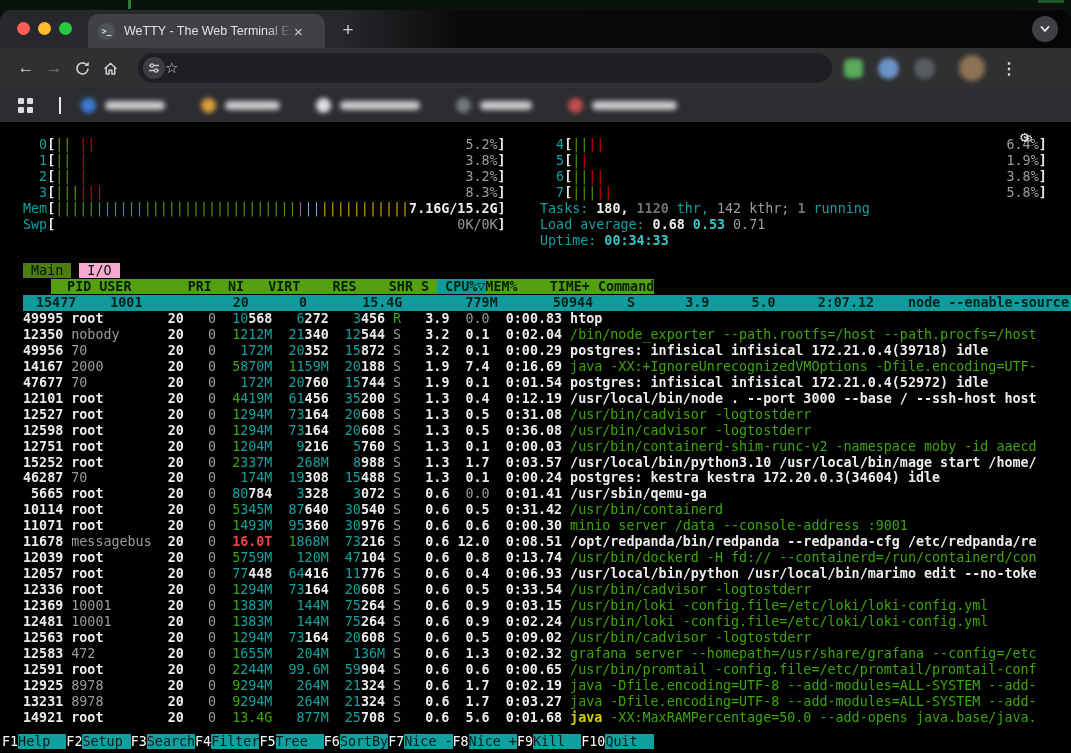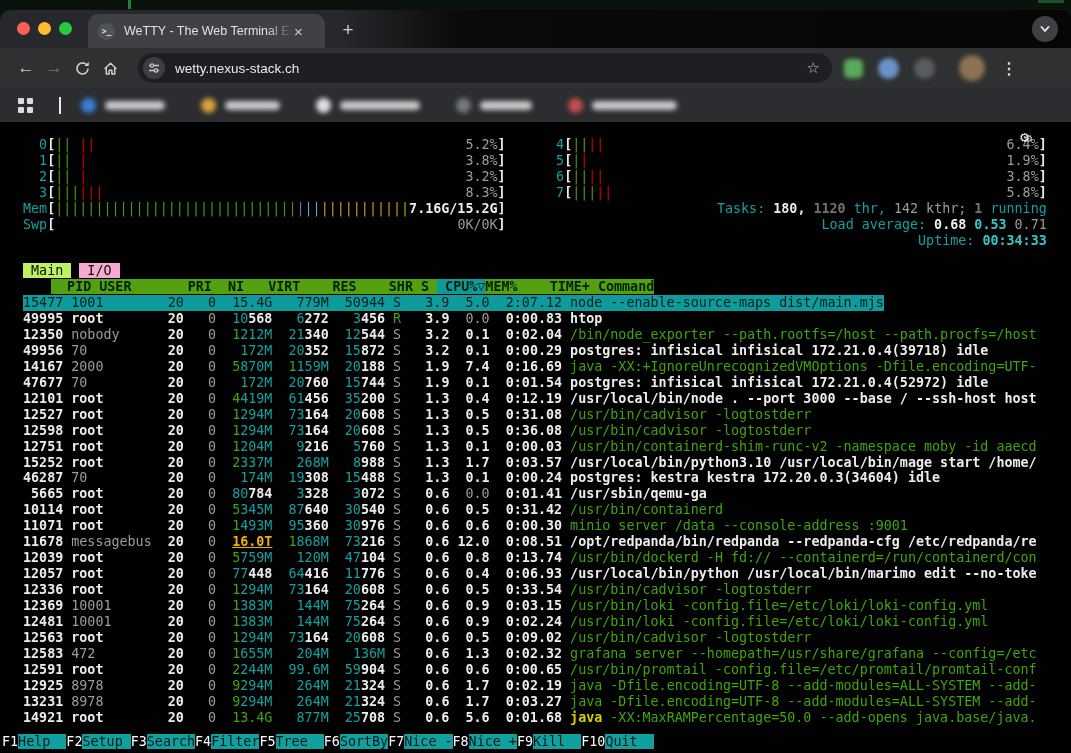--- a/index.html
+++ b/index.html
@@ -44,48 +44,48 @@
   .grid-icon { margin-left:18px; width:15px; height:15px; display:grid; grid-template-columns:6px 6px; grid-template-rows:6px 6px; gap:3px; }
   .grid-icon span { background:#dadce0; border-radius:1px; }
   .cursorbar { width:2px; height:17px; background:#e8e8e8; margin-left:26px; }
   .bm-items { display:flex; align-items:center; margin-left:20px; filter:blur(2.6px); }
   .bm { display:flex; align-items:center; margin-right:36px; }
   .bm-fav { width:15px; height:15px; border-radius:50%; flex:none; }
   .bm-label { height:9px; border-radius:5px; background:#c9cacc; margin-left:9px; }
 
   
   .term { position:absolute; left:0; top:112px; width:1071px; height:631px; background:#010101;
-          font-family:"DejaVu Sans Mono",monospace; font-size:13.37px; line-height:15.96px; color:#d8d8d8;text-align:right; }
+          font-family:"DejaVu Sans Mono",monospace; font-size:13.37px; line-height:15.96px; color:#d8d8d8; }
   .hblock { position:absolute; white-space:pre; }
   #meters-left  { left:23px;  top:15px; }
   #meters-right { left:540px; top:15px; }
   .mline, .hline, .prow { white-space:pre; height:15.96px; }
   #gears { position:absolute; left:1020px; top:8px; color:#e3e6e6; }
   #gears .g1 { font-size:15px; } #gears .g2 { font-size:12px; margin-left:-4px; color:#cfcfcf; }
   #tabs-line { position:absolute; left:23px; top:141px; white-space:pre; }
   .httab { color:#001500; }
-  .httab.green { background:#bef264; }
+  .httab.green { background:#4d7c0f; }
   .httab.blue  { background:#f9a8d4; }
   #table-header { position:absolute; left:23px; top:157px; white-space:pre; width:max-content;padding-left:28px; }
   #table-header .hgreen { background:#53a011; color:#032002; font-weight:bold; }
   #table-header .hcyan  { background:#0e9a9a; color:#032002; font-weight:bold; }
   #rows { position:absolute; left:23px; top:173px; }
   .prow { width:max-content; }
   .prow.selrow { background:#0f9b9b; }
-  .prow.selrow span { color:#02201e; font-weight:normal; }
+  .prow.selrow span { color:#02201e; font-weight:bold;margin-left:13px; }
 
   
   .w  { color:#ececec; font-weight:bold; }
   .g  { color:#9c9c9c; }
   .c  { color:#15a0a0; }
   .cb { color:#35c5c5; font-weight:bold; }
   .gr { color:#3fa50f; }
   .grb{ color:#737373; font-weight:bold; }
   .y  { color:#d3d000; font-weight:bold; }
-  .r  { color:#eab308; font-weight:bold;text-decoration:underline; }
+  .r  { color:#ef4444; font-weight:bold; }
   .bgr{ color:#4e9a06; } .br{ color:#cc0000; } .bv{ color:#8a62a0; } .bb{ color:#6f9fd8; } .by{ color:#c4a000; }
 
   #fkeys { position:absolute; left:2px; top:612px; white-space:pre; }
   .fk-key { color:#ffffff; }
   .fk-label { background:#11a0a0; color:#031c1c; }
 </style>
 </head>
 <body>
 
 <div class="desktop">
@@ -128,21 +128,20 @@
     </div>
     <div class="omnibox">
       <div class="tune-circle">
         <svg width="12" height="12" viewBox="0 0 12 12">
           <line x1="1" y1="3.5" x2="11" y2="3.5" stroke="#c8cace" stroke-width="1.3"></line>
           <circle cx="4" cy="3.5" r="1.6" fill="#3c3e42" stroke="#c8cace" stroke-width="1.2"></circle>
           <line x1="1" y1="8.5" x2="11" y2="8.5" stroke="#c8cace" stroke-width="1.3"></line>
           <circle cx="8" cy="8.5" r="1.6" fill="#3c3e42" stroke="#c8cace" stroke-width="1.2"></circle>
         </svg>
       </div>
-      <div class="url-text">wetty.nexus-stack.ch</div>
       <div class="star">☆</div>
     </div>
     <div class="ext-zone">
       <div class="ext-green" style="background:#57ab5a"></div>
       <div class="ext-circ" style="background:#6b93c7"></div>
       <div class="ext-circ" style="background:#5a5d60"></div>
     </div>
     <div class="avatar" style="background:#8d7355"></div>
     <div class="menu-dots">⋮</div>
   </div>

